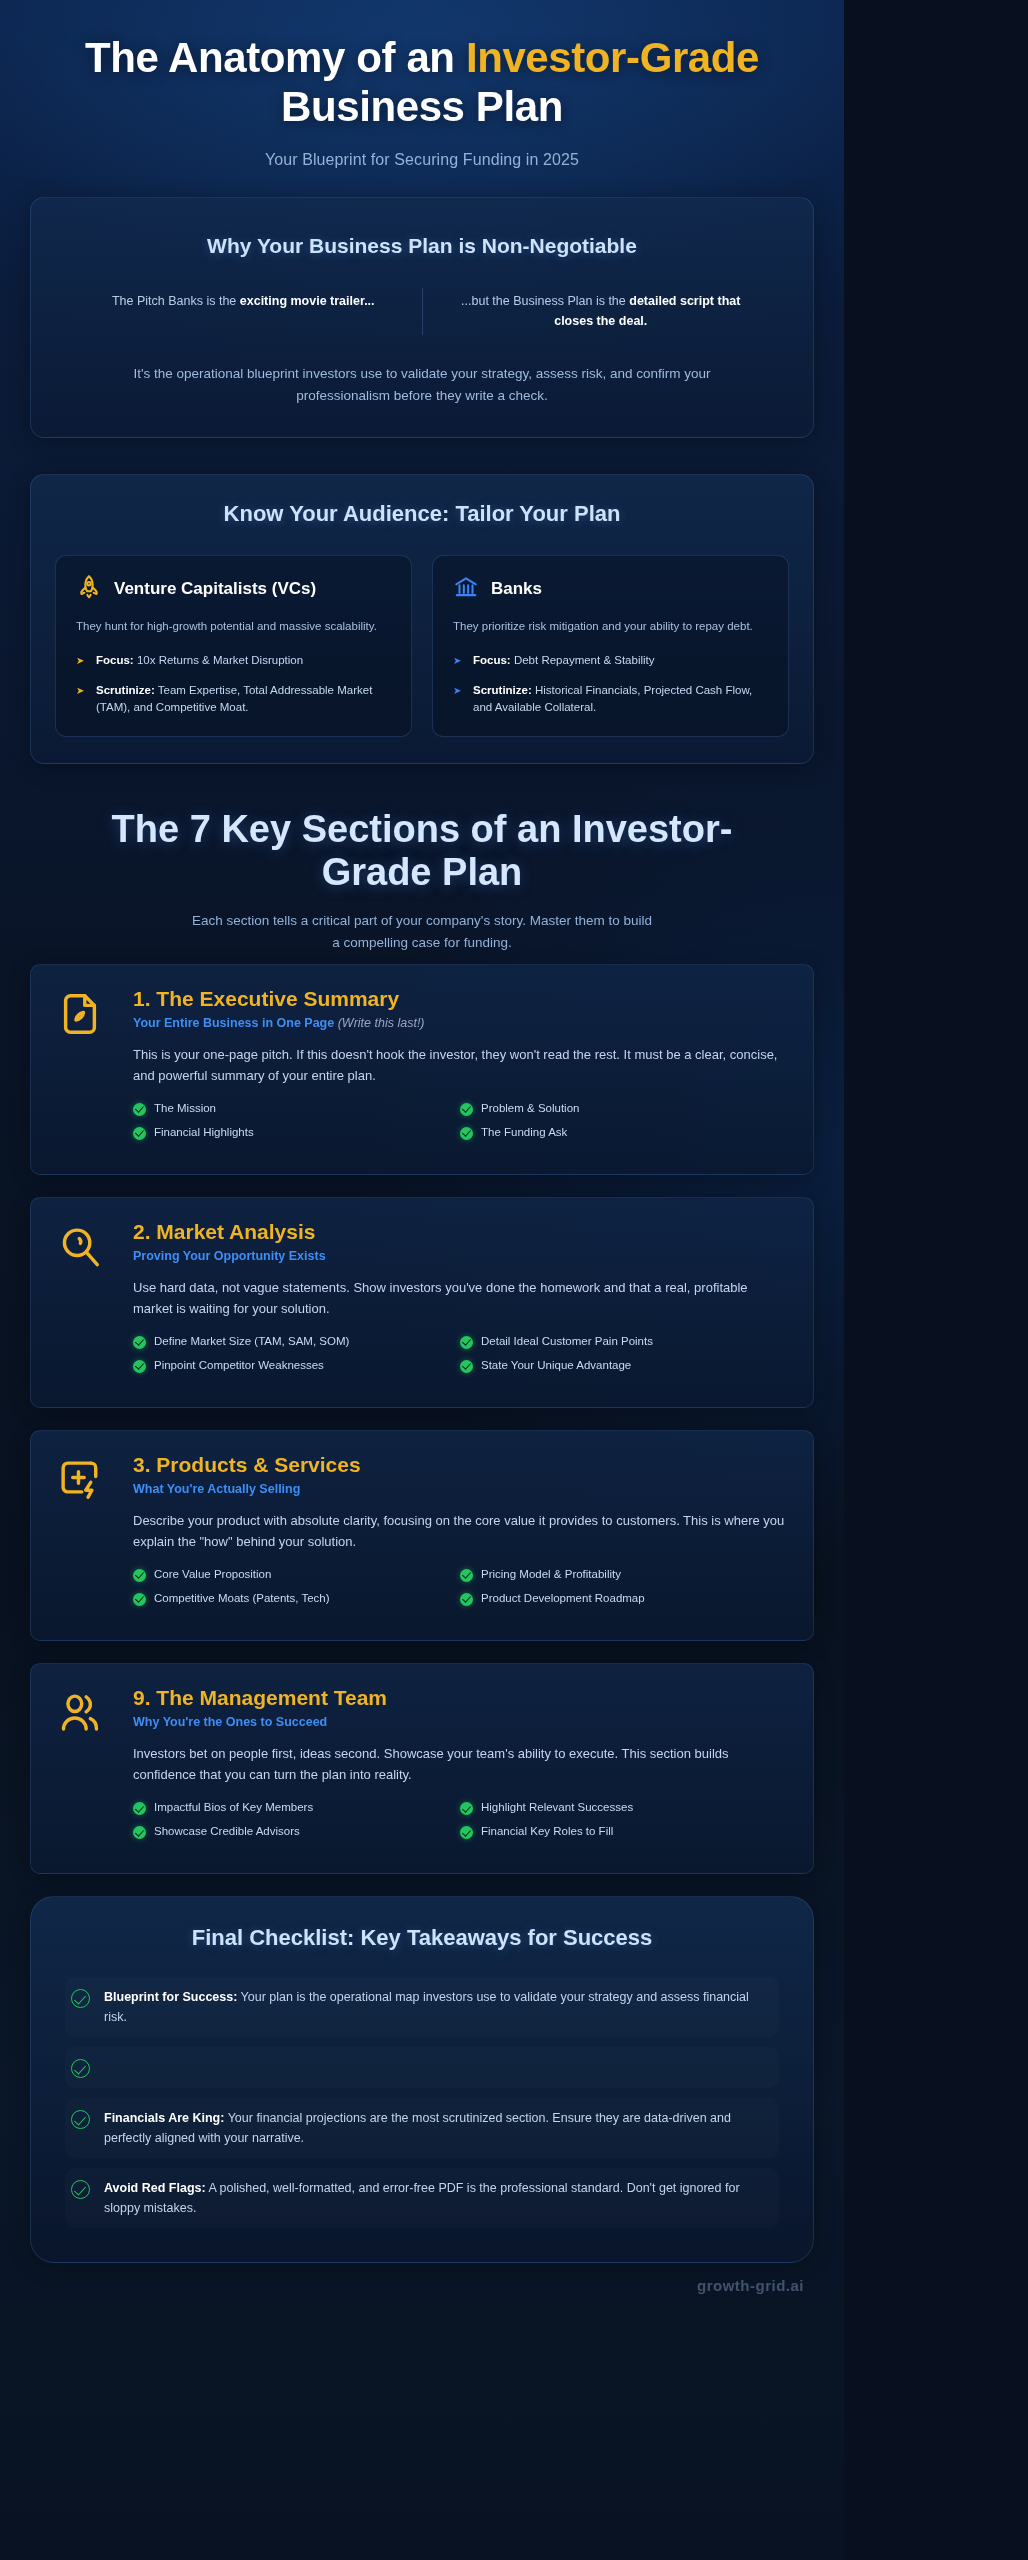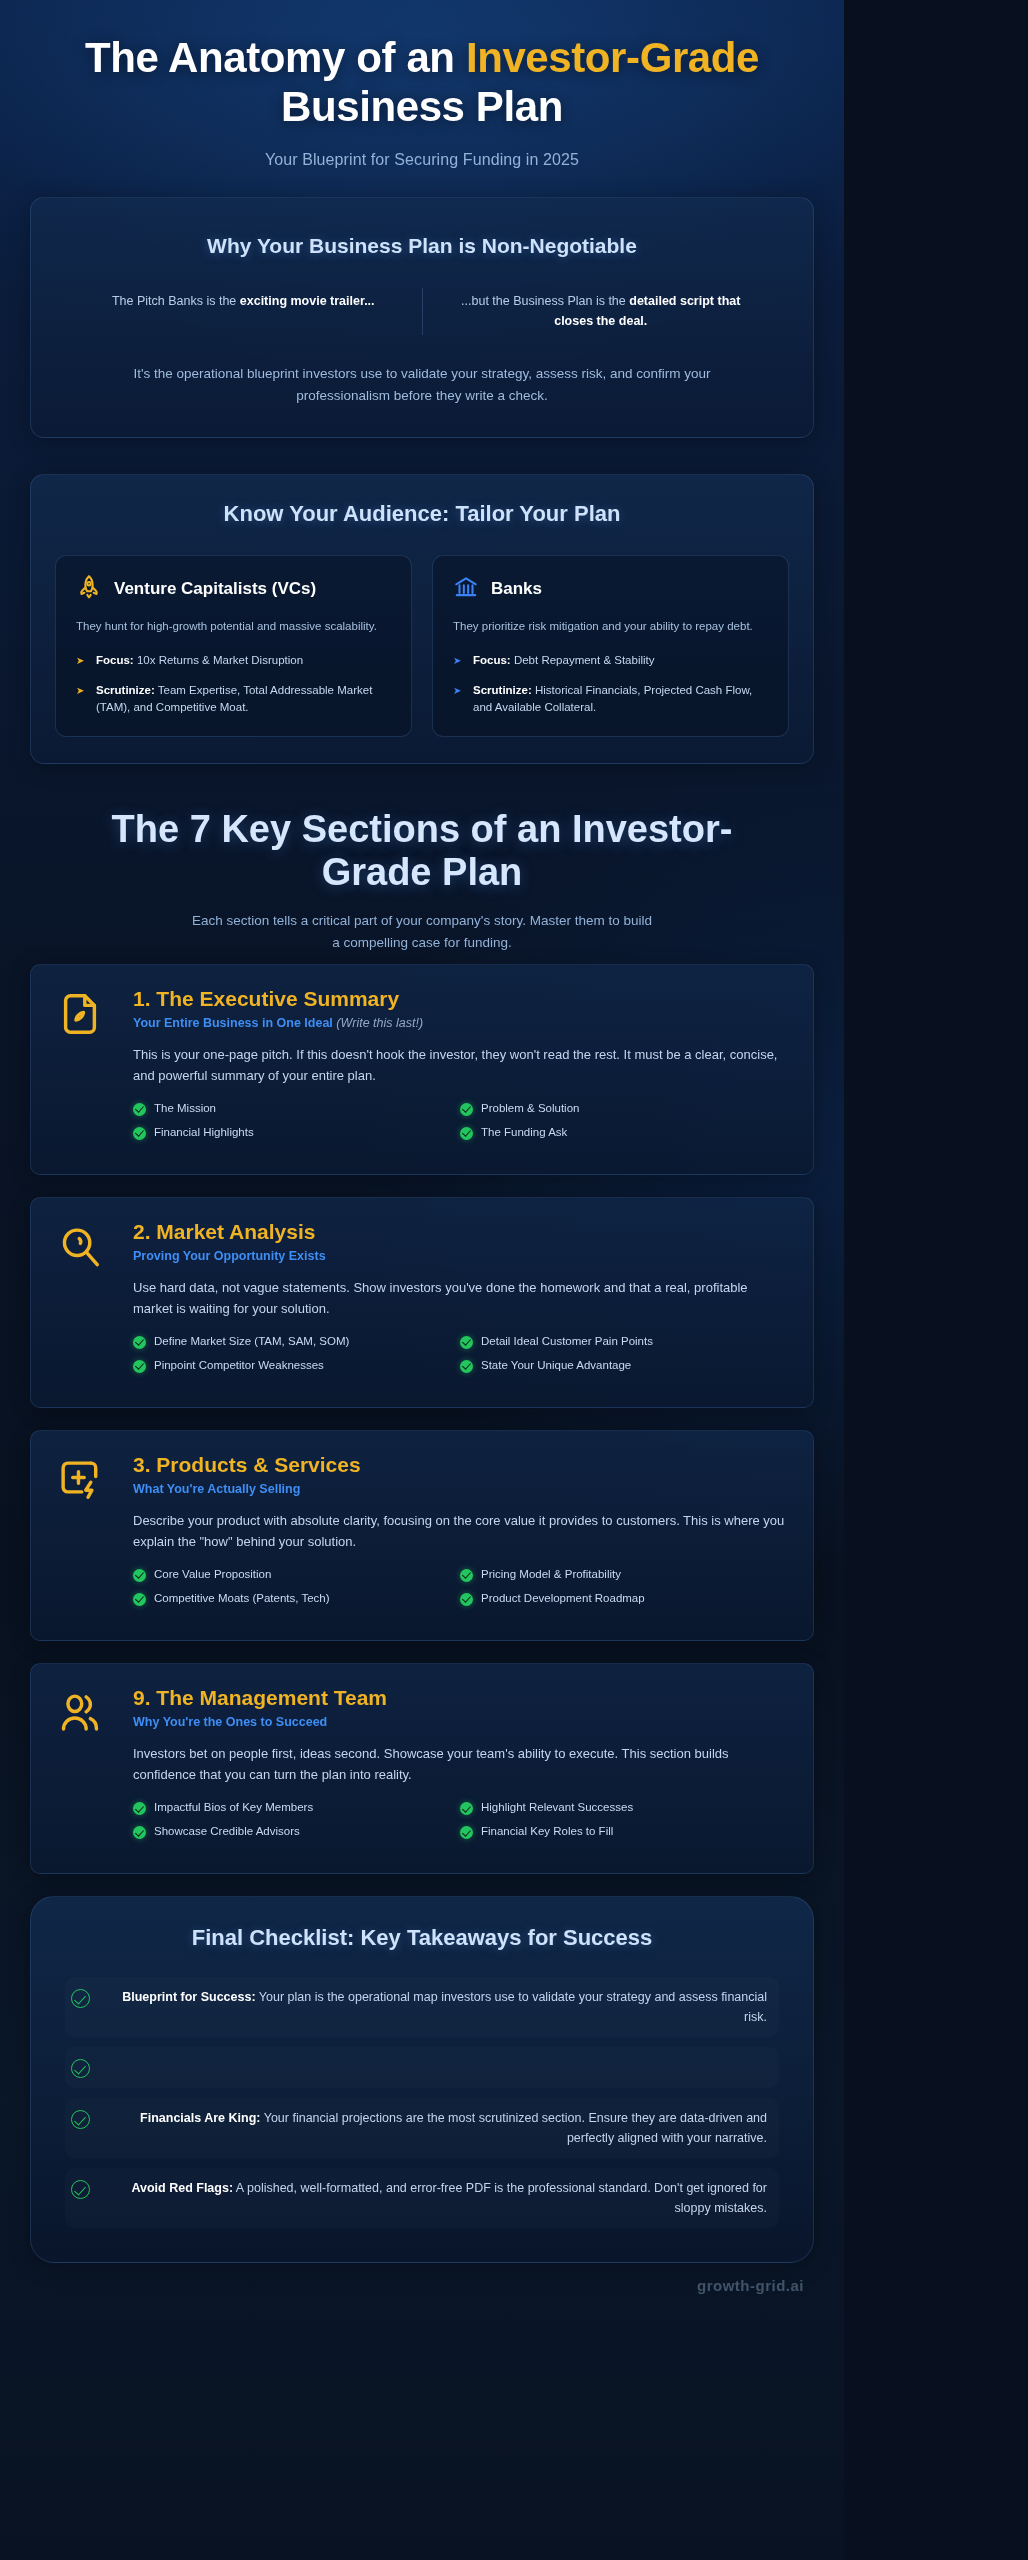--- a/index.html
+++ b/index.html
@@ -198,21 +198,21 @@
   }
   .final .card-title { font-size: 22px; margin-bottom: 26px; }
   .take {
     display: flex;
     gap: 14px;
     padding: 10px 12px 10px 6px;
     margin-bottom: 10px;
     border-radius: 9px;
     background: rgba(255,255,255,.018);
   }
-  .take .txt { font-size: 12.5px; line-height: 1.6; color: #c2d5ed; text-align: right; }
+  .take .txt { font-size: 12.5px; line-height: 1.6; color: #c2d5ed; }
   .take .txt b { color: #ffffff; }
   .ring-check {
     flex: 0 0 auto;
     width: 19px; height: 19px;
     border-radius: 50%;
     border: 1.8px solid #22c55e;
     position: relative;
     margin-top: 2px;
   }
   .ring-check:after {
@@ -324,21 +324,21 @@
   <div class="sec-card">
     <div class="sec-icon">
       <svg width="46" height="46" viewBox="0 0 24 24" fill="none" stroke="#f0b323" stroke-width="1.8" stroke-linecap="round" stroke-linejoin="round">
         <path d="M14.5 2.5H7A2.5 2.5 0 0 0 4.5 5v14A2.5 2.5 0 0 0 7 21.5h10a2.5 2.5 0 0 0 2.5-2.5V7.5z"></path>
         <path d="M14.5 2.5v5h5"></path>
         <path d="M13.8 11.2c-1.9.3-3.6 1.9-3.9 3.9 1.9-.3 3.6-1.9 3.9-3.9z"></path>
       </svg>
     </div>
     <div class="sec-body">
       <h3>1. The Executive Summary</h3>
-      <div class="sec-tag"><span>Your Entire Business in One Ideal</span> <span class="note">(Write this last!)</span></div>
+      <div class="sec-tag"><span>Your Entire Business in One Page</span> <span class="note">(Write this last!)</span></div>
       <div class="sec-desc">This is your one-page pitch. If this doesn't hook the investor, they won't read the rest. It must be a clear, concise, and powerful summary of your entire plan.</div>
       <div class="sec-checks">
         <div class="chk">
               <span class="dot-check"></span>
               <span>The Mission</span>
             </div>
         <div class="chk">
               <span class="dot-check"></span>
               <span>Problem &amp; Solution</span>
             </div>

